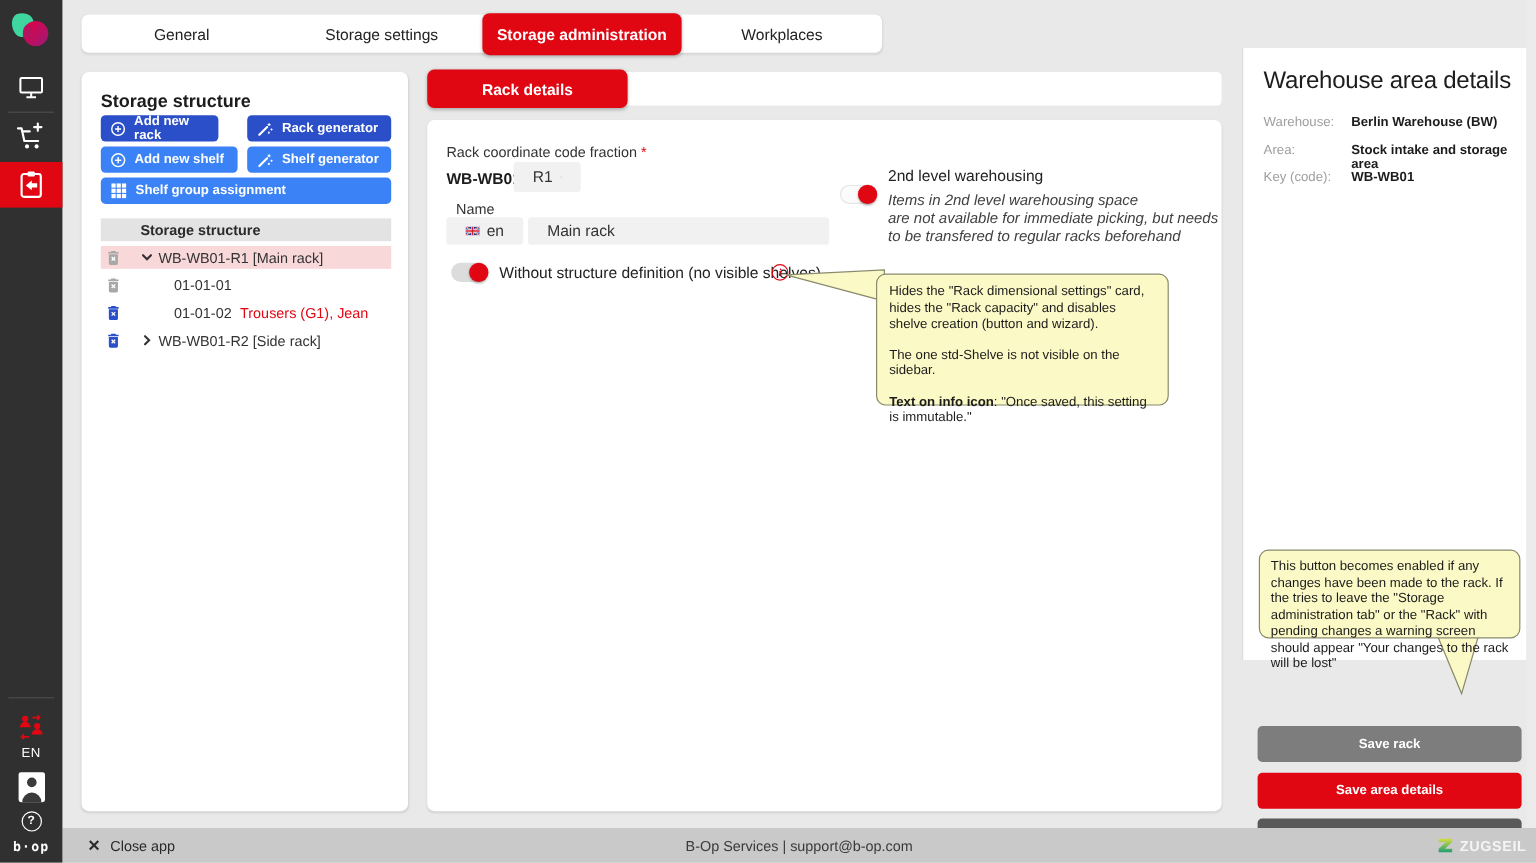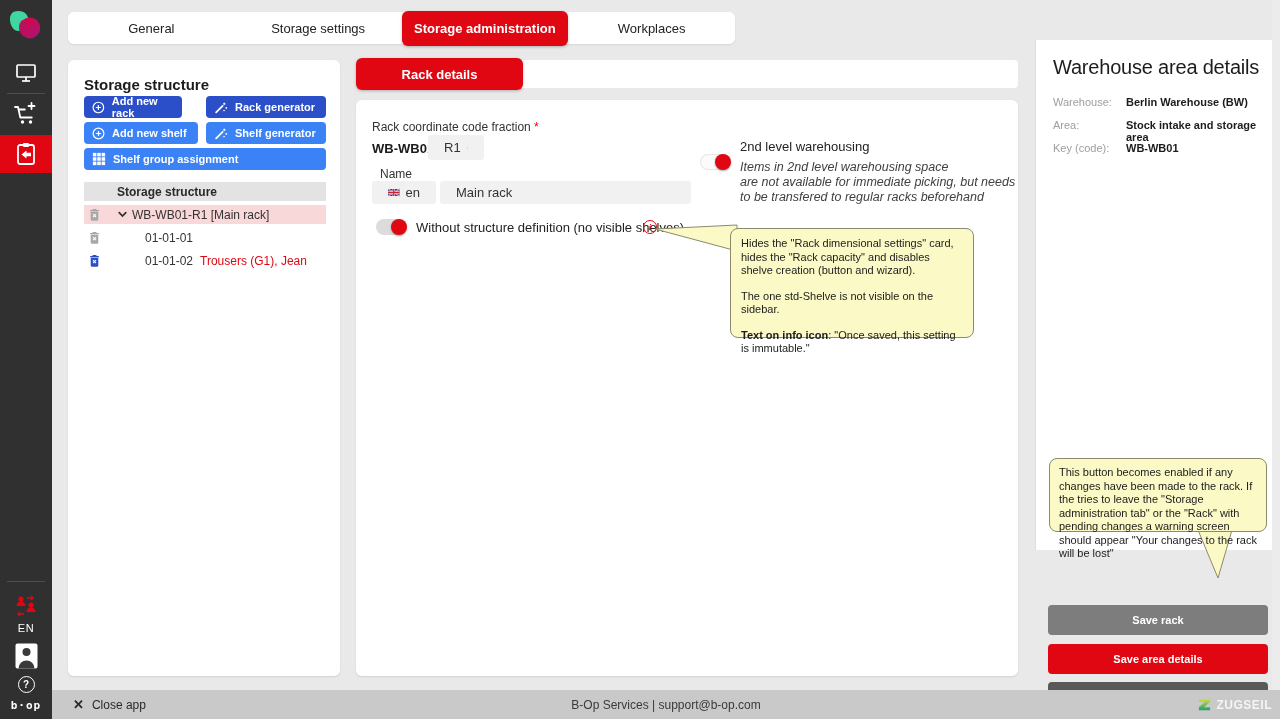--- a/index.html
+++ b/index.html
@@ -249,20 +249,34 @@
               <rect x="11" y="6" width="4" height="4"></rect>
             <rect x="1" y="11" width="4" height="4"></rect>
               <rect x="6" y="11" width="4" height="4"></rect>
               <rect x="11" y="11" width="4" height="4"></rect>
           </g>
         </svg>
         <span>Trousers (G1), Jean...</span>
       </span>
     </div>
 
+    <div class="tree-row">
+      <span class="tr-trash">
+        <svg width="13" height="15" viewBox="0 0 24 26">
+            <path fill="#2b4fc8" d="M5 8h14v14a2.5 2.5 0 0 1-2.5 2.5h-9A2.5 2.5 0 0 1 5 22zM9 3h6l1.2 1.5H20V7H4V4.5h3.8z"></path>
+            <path stroke="#fff" stroke-width="2" d="M9.3 12.3l5.4 5.4m0-5.4l-5.4 5.4"></path>
+          </svg>
+      </span>
+      <span class="tr-chev">
+        <svg width="11" height="11" viewBox="0 0 10 10">
+            <path d="M3.5 2 L6.6 5 L3.5 8" stroke="#333" stroke-width="1.6" fill="none" stroke-linecap="round"></path>
+          </svg>
+      </span>
+      <span style="margin-left:3px;">WB-WB01-R2 [Side rack]</span>
+    </div>
   </div>
 </div>
 
 <div class="abs center-tabbar"></div>
 <div class="abs center-tab">Rack details</div>
 
 <div class="abs center-card">
   <div class="abs lbl12" style="left:16px;top:20px;">
     <span>Rack coordinate code fraction</span>
     <span class="req">*</span>

